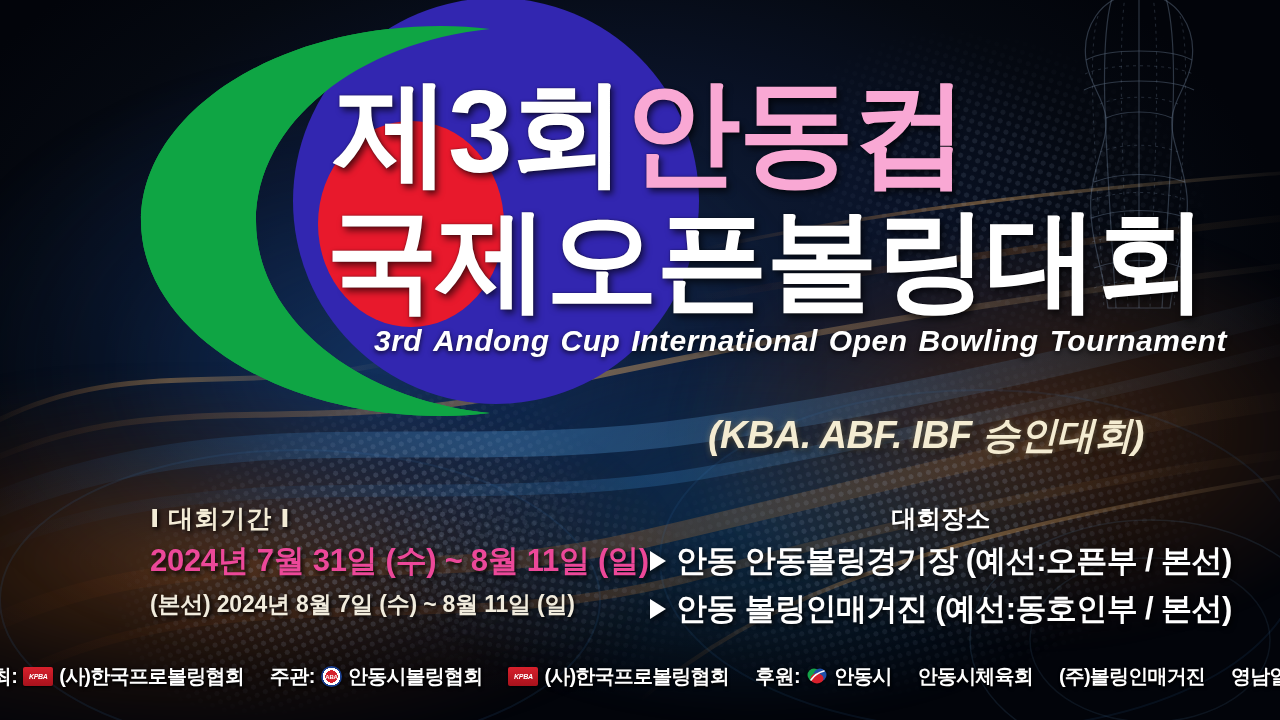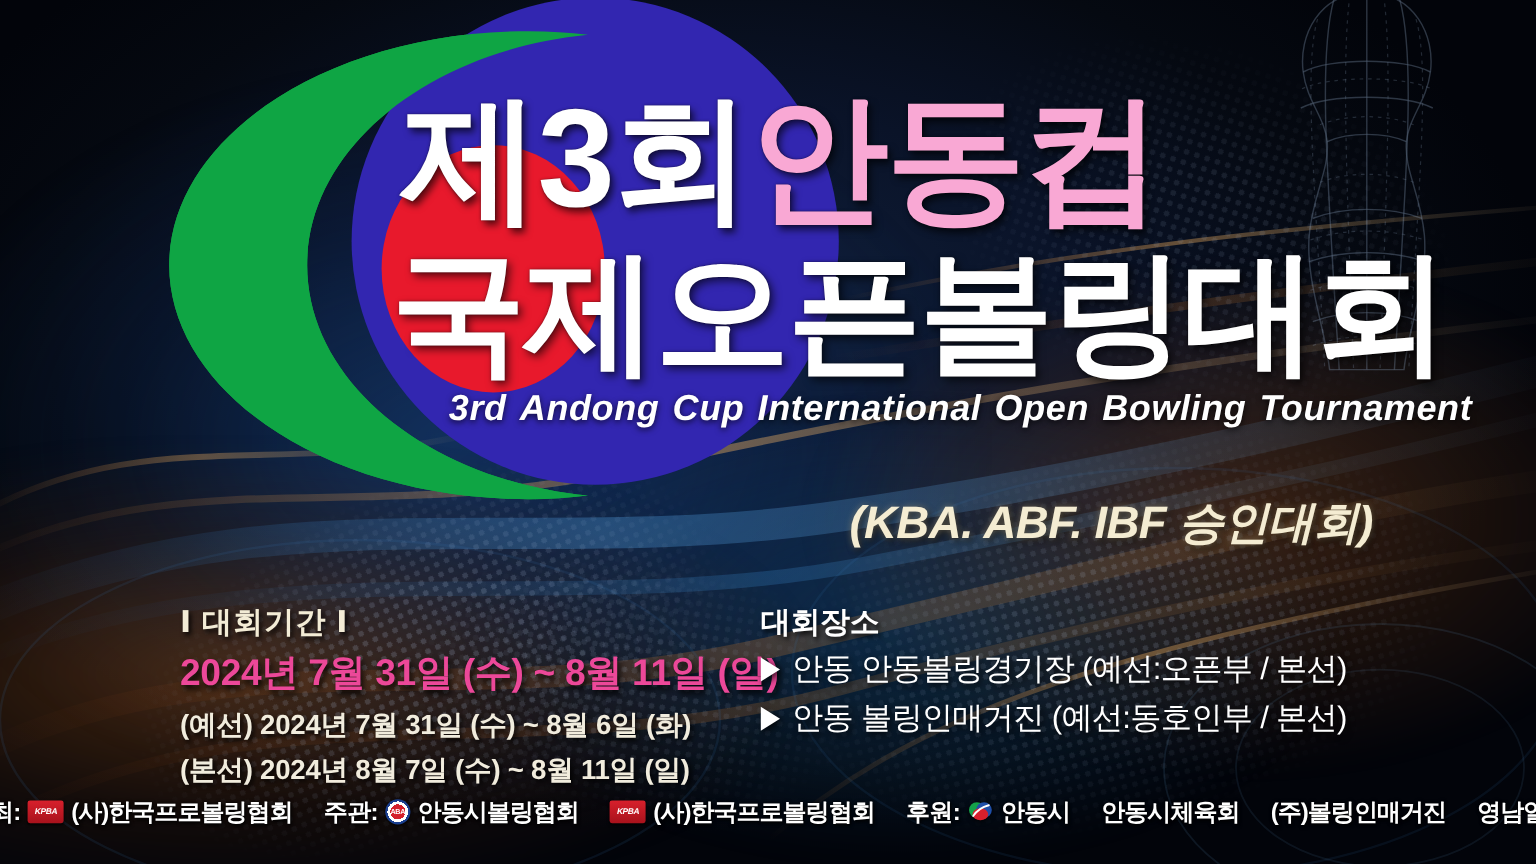--- a/index.html
+++ b/index.html
@@ -108,21 +108,21 @@
     white-space:nowrap;
     color:#f4ecd2;
     text-shadow:0 0 6px rgba(255,230,170,.35),2px 3px 6px rgba(0,0,0,.75);
     margin-top:44px;
   }
 
   
   .info{position:absolute;left:0;top:466px;width:1280px;height:150px;margin-top:36px;}
 
   .col-left{position:absolute;left:150px;top:0;}
-  .col-right{position:absolute;left:634px;top:0;}
+  .col-right{position:absolute;left:650px;top:0;text-align:center;}
 
   .period-head{
     font-size:25px;font-weight:800;color:#f3ecd6;letter-spacing:1px;
     text-shadow:2px 2px 4px rgba(0,0,0,.85);
     margin-bottom:5px;
   }
   .period-main{
     font-size:31px;font-weight:800;color:#ec4899;letter-spacing:-.3px;
     text-shadow:2px 3px 5px rgba(0,0,0,.9);
     margin-bottom:7px;white-space:nowrap;
@@ -133,21 +133,21 @@
     margin-bottom:6px;white-space:nowrap;
   }
 
   .venue-head{
     font-size:25px;font-weight:800;color:#ffffff;letter-spacing:-.3px;
     text-shadow:2px 2px 4px rgba(0,0,0,.85);
     margin-bottom:5px;
   }
   .venue-row{
     display:flex;align-items:center;gap:10px;
-    font-size:26px;font-weight:400;color:#ffffff;letter-spacing:-.6px;
+    font-size:31px;font-weight:700;color:#ffffff;letter-spacing:-.6px;
     text-shadow:2px 2px 5px rgba(0,0,0,.9);
     margin-bottom:6px;white-space:nowrap;
   }
   .tri{
     width:0;height:0;flex:0 0 auto;
     border-left:16px solid #ffffff;
     border-top:10px solid transparent;
     border-bottom:10px solid transparent;
     filter:drop-shadow(2px 2px 3px rgba(0,0,0,.8));
   }
@@ -319,21 +319,20 @@
     </div>
 
     <div class="line4">(KBA. ABF. IBF 승인대회)</div>
   </div>
 
   <div class="info">
 
     <div class="col-left">
       <div class="period-head">Ⅰ 대회기간 Ⅰ</div>
       <div class="period-main">2024년 7월 31일 (수) ~ 8월 11일 (일)</div>
-      <div class="period-sub">(예선) 2024년 7월 31일 (수) ~ 8월  6일 (화)</div>
       <div class="period-sub">(본선) 2024년 8월  7일 (수) ~ 8월 11일 (일)</div>
     </div>
 
     <div class="col-right">
       <div class="venue-head">대회장소</div>
       <div class="venue-row">
         <span class="tri"></span>
         <span>안동 안동볼링경기장 (예선:오픈부 / 본선)</span>
       </div>
       <div class="venue-row">

